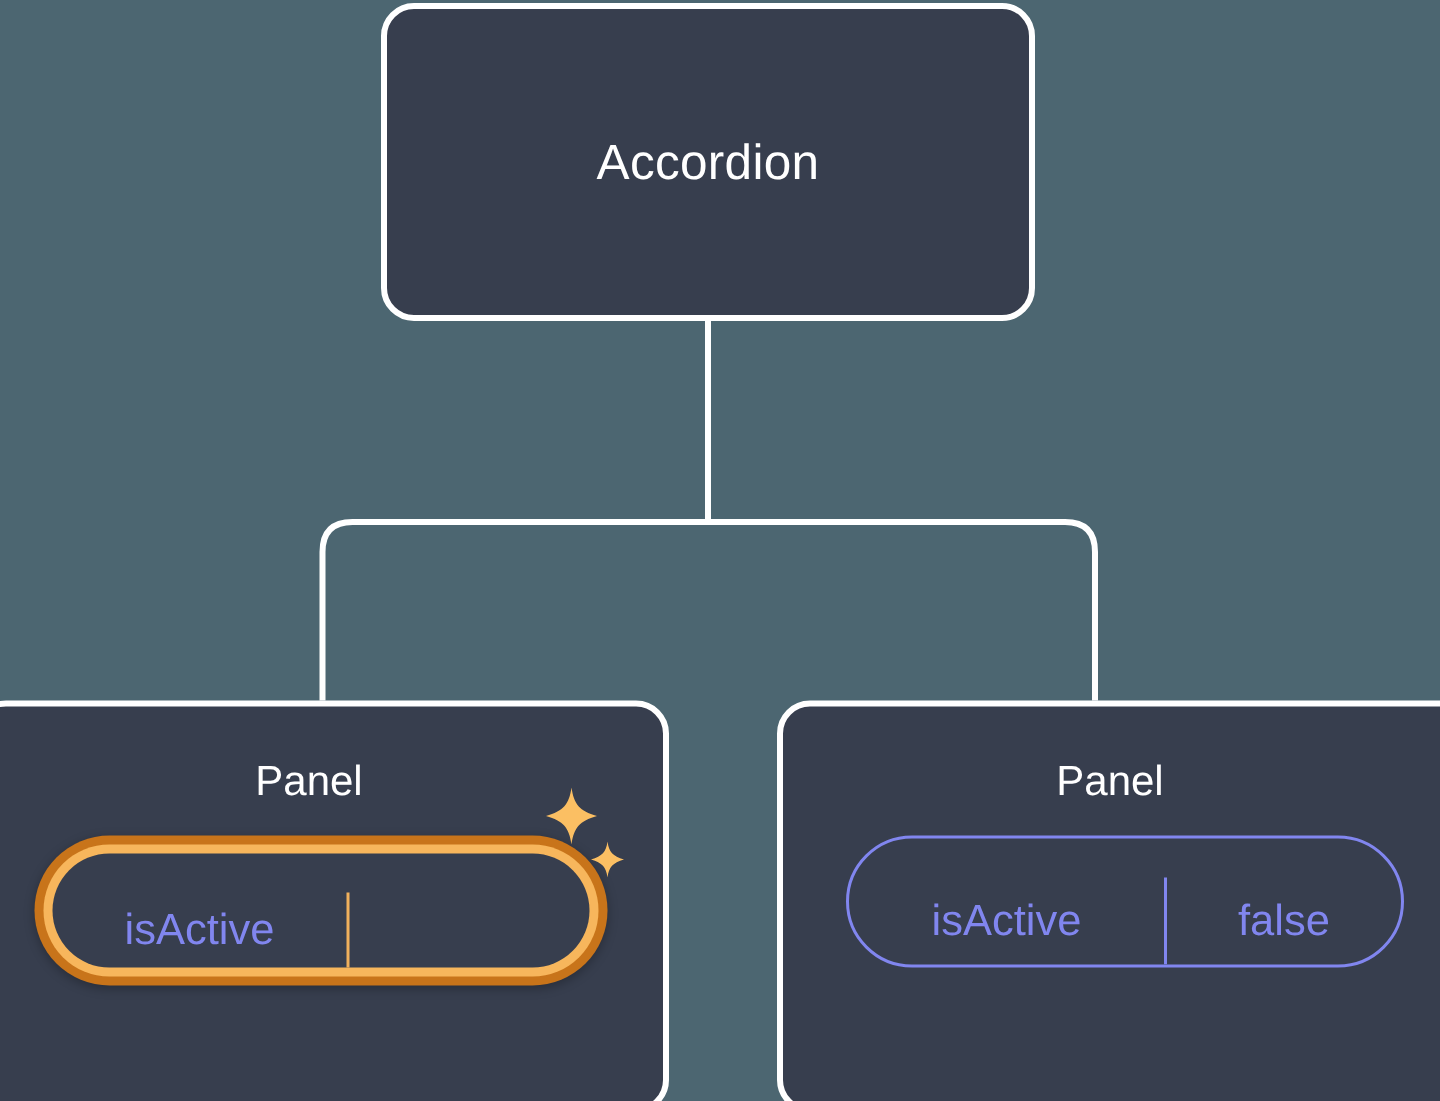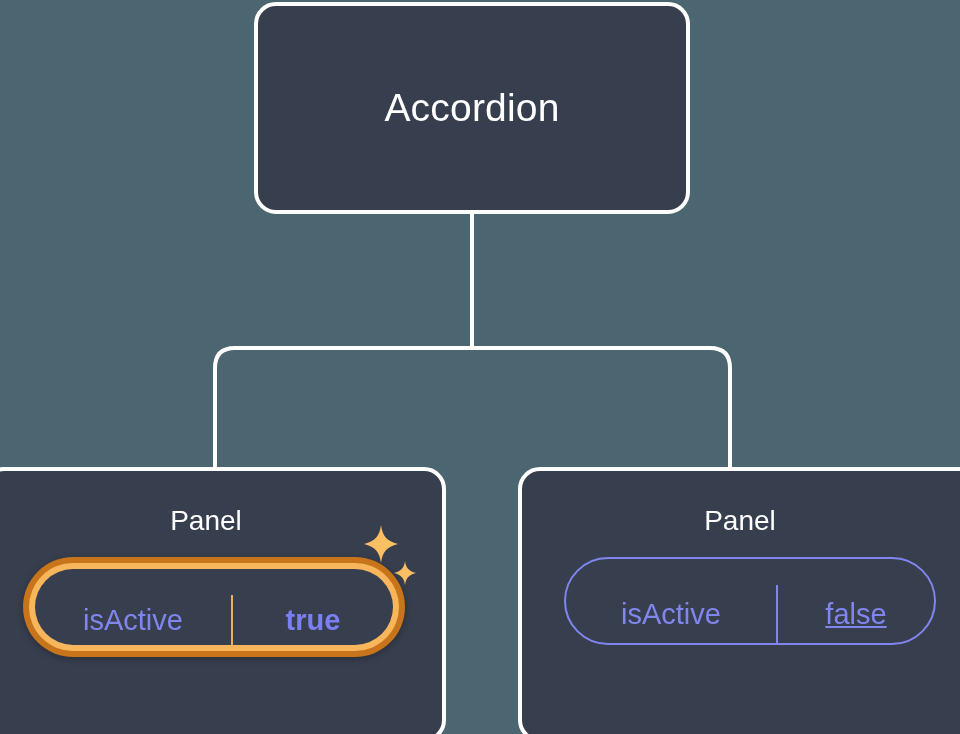--- a/index.html
+++ b/index.html
@@ -46,21 +46,21 @@
     top: 2px;
     width: 436px;
     height: 212px;
     display: flex;
     align-items: center;
     justify-content: center;
   }
 
   .node-root .node-title {
     color: #ffffff;
-    font-size: 39px;
+    font-size: 33px;
     font-weight: 400;
     letter-spacing: 0.2px;
   }
 
   
   .node-panel {
     top: 467px;
     height: 275px;
     padding-top: 36px;
   }
@@ -122,21 +122,20 @@
   .pill-default .pill-cell {
     color: #8186ef;
     font-weight: 400;
   }
   .pill-default .pill-key {
     flex: 0 0 212px;
     border-right: 2px solid #8186ef;
   }
   .pill-default .pill-value {
     flex: 1 1 auto;
-    text-decoration: underline;
   }
 
   
   .pill-highlight-outer {
     position: relative;
     width: 382px;
     height: 100px;
     border-radius: 999px;
     background: #c8741a;
     padding: 6px;
@@ -211,21 +210,20 @@
   </div>
 
   <div class="node node-panel node-panel-left">
     <span class="node-title">Panel</span>
 
     <div class="pill-wrap">
       <div class="pill-highlight-outer">
         <div class="pill-highlight-inner">
           <div class="pill-highlight-core">
             <div class="pill-cell pill-key">isActive</div>
-            <div class="pill-cell pill-value">true</div>
           </div>
         </div>
       </div>
 
       <div class="sparkles">
         <svg class="sparkle sparkle-big" width="34" height="38" viewBox="0 0 34 38" aria-hidden="true">
           <path d="M17 0 C18.6 11.2 22.3 15.6 34 19 C22.3 22.4 18.6 26.8 17 38 C15.4 26.8 11.7 22.4 0 19 C11.7 15.6 15.4 11.2 17 0 Z" fill="#fbbf63"></path>
         </svg>
         <svg class="sparkle sparkle-small" width="22" height="24" viewBox="0 0 22 24" aria-hidden="true">
           <path d="M11 0 C12 7 14.4 9.8 22 12 C14.4 14.2 12 17 11 24 C10 17 7.6 14.2 0 12 C7.6 9.8 10 7 11 0 Z" fill="#fbbf63"></path>

